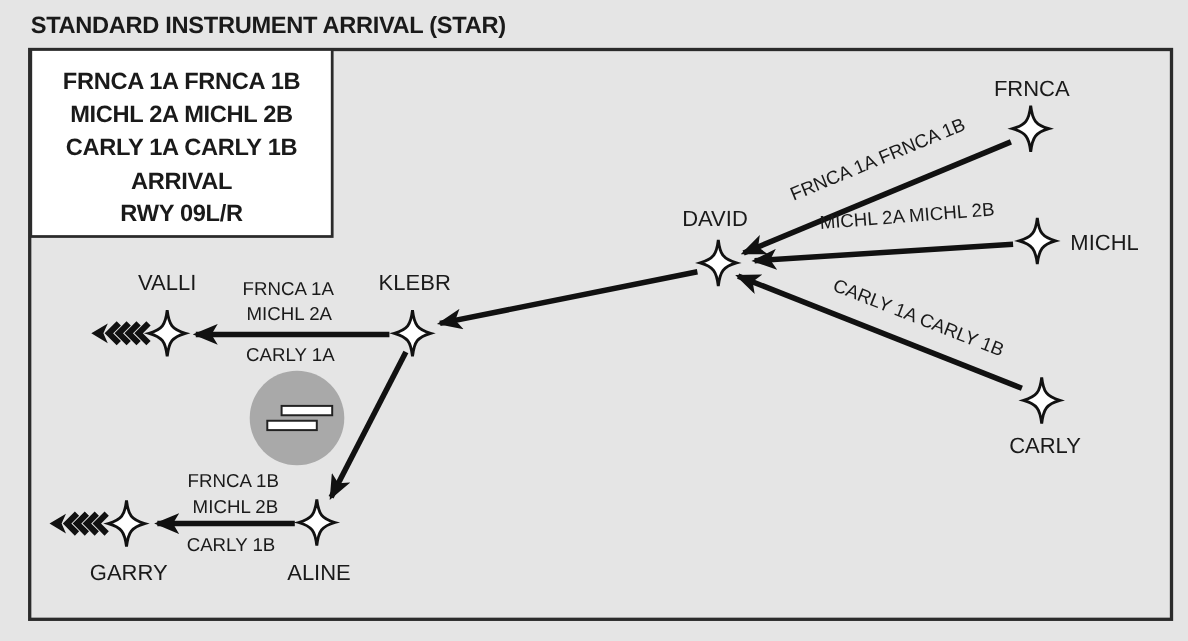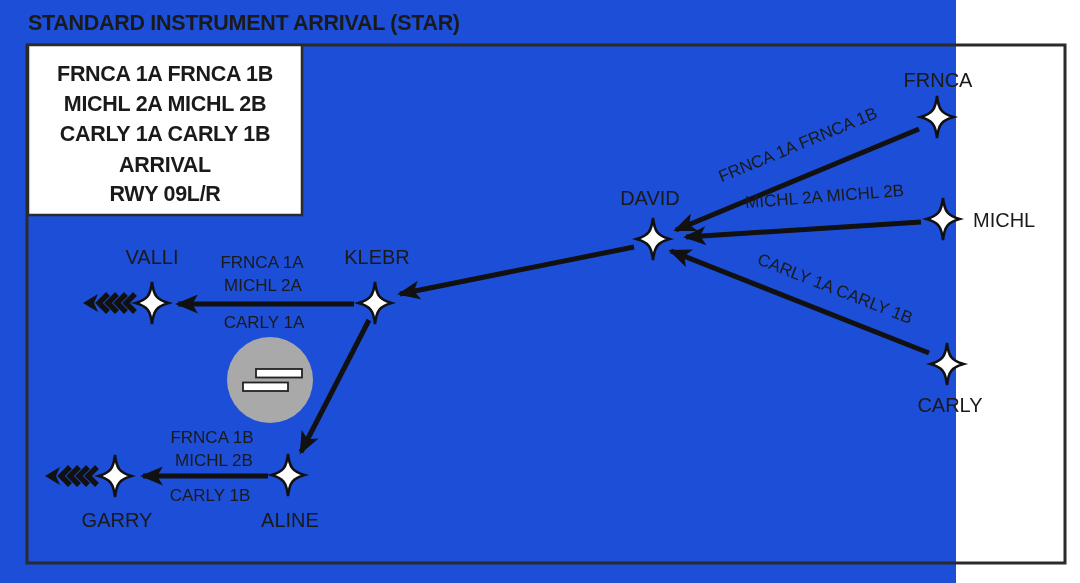--- a/index.html
+++ b/index.html
@@ -6,23 +6,23 @@
     margin: 0;
     padding: 0;
     background: #ffffff;
     width: 1080px;
     height: 583px;
     overflow: hidden;
     font-family: "Liberation Sans", sans-serif;
   }
   .stage {
     position: relative;
-    width: 956px;
+    width: 1080px;
     height: 583px;
-    background: #1d4ed8;
+    background: #e5e5e5;
     text-decoration: underline;
   }
   svg { display: block; }
   text {
     fill: #1a1a1a;
     font-family: "Liberation Sans", sans-serif;
   }
   .title-text {
     font-size: 21.5px;
     font-weight: bold;

